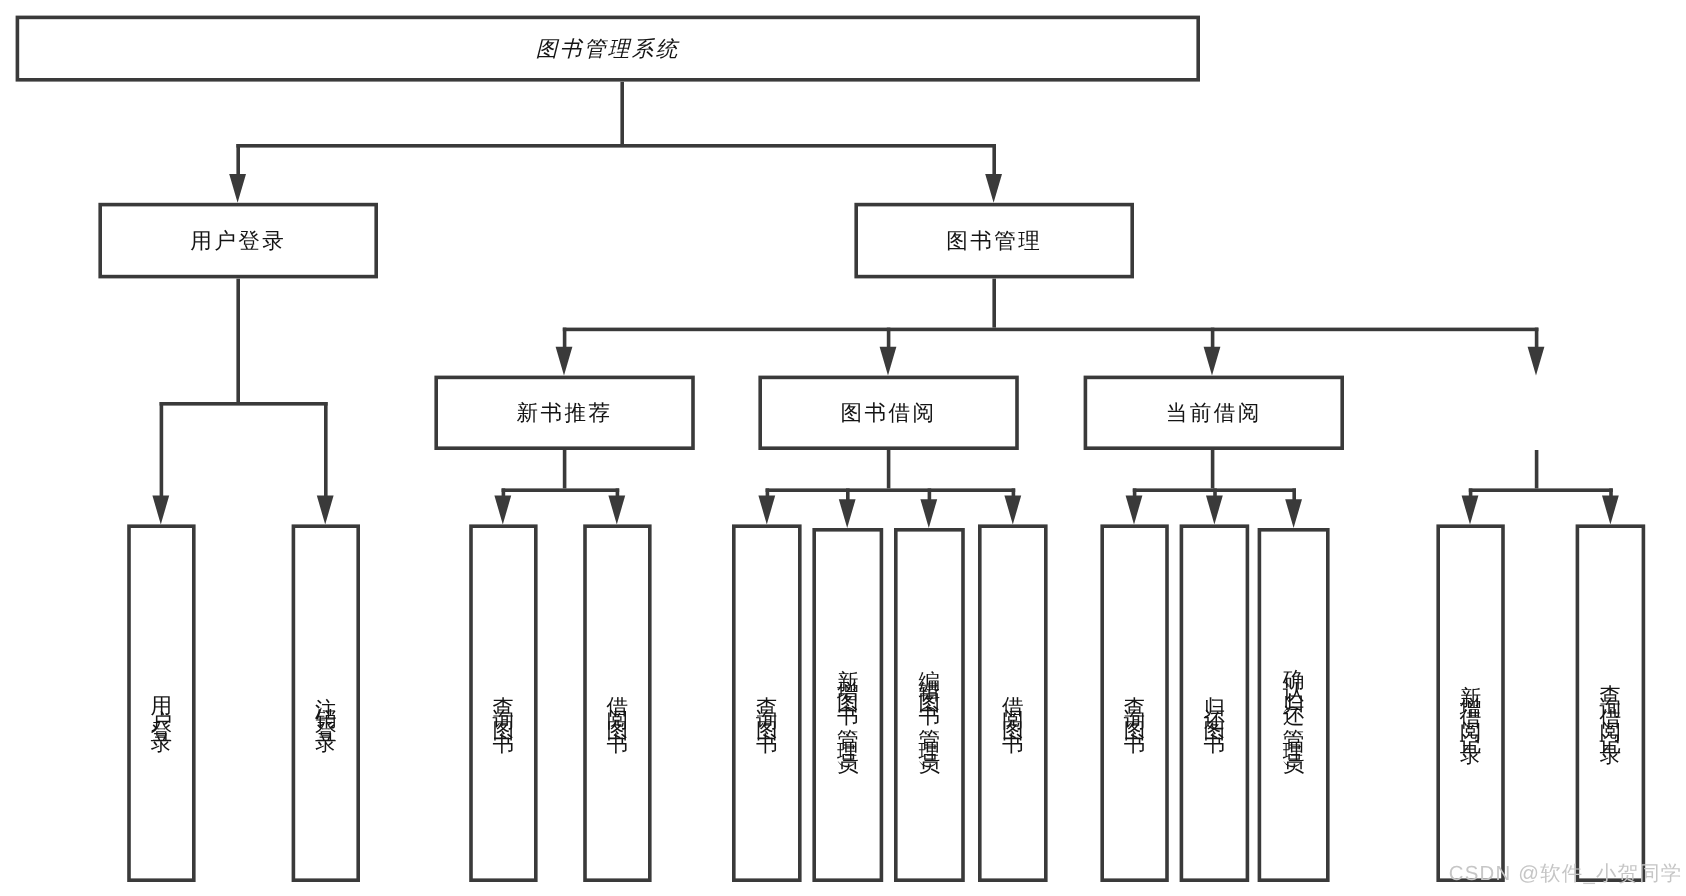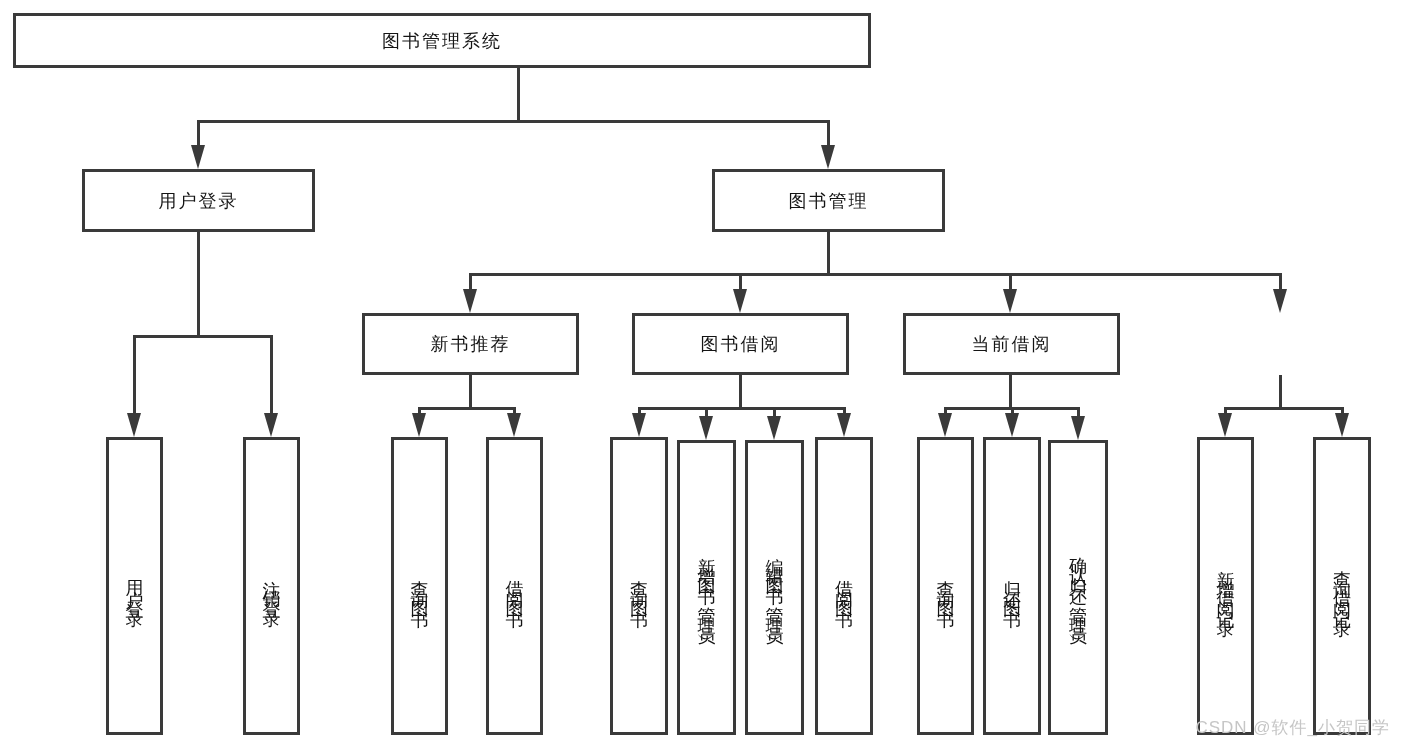--- a/index.html
+++ b/index.html
@@ -28,31 +28,31 @@
     line-height:1;
   }
   .vline { position:absolute; width:3px; background:var(--line,#3a3a3a); z-index:1; }
   .hline { position:absolute; height:3px; background:var(--line,#3a3a3a); z-index:1; }
   .arrow {
     position:absolute; width:0; height:0; z-index:1;
     border-left:7px solid transparent; border-right:7px solid transparent;
     border-top:24px solid var(--line,#3a3a3a);
   }
   .watermark {
-    position:absolute; top:716px; right:15px;
+    position:absolute; top:716px; right:3px;
     font-size:17px; color:var(--wm,#c6c6c6); letter-spacing:1px;
     z-index:3; white-space:nowrap;
   }
 </style>
 </head>
 <body>
 
 <div class="stage" style="--line: #3a3a3a; --text: #141414; --wm: #c6c6c6; --bg: #ffffff;">
 
-  <div class="hbox" style="left:13px; top:13px; width:858px; height:55px;">
+  <div class="hbox" style="left:13px; top:13px; width:987px; height:55px;font-style:italic;">
     <span>图书管理系统</span>
   </div>
 
   <div class="hbox" style="left:82px; top:169px; width:233px; height:63px;">
     <span>用户登录</span>
   </div>
   <div class="hbox" style="left:362px; top:313px; width:217px; height:62px;">
     <span>新书推荐</span>
   </div>
 

